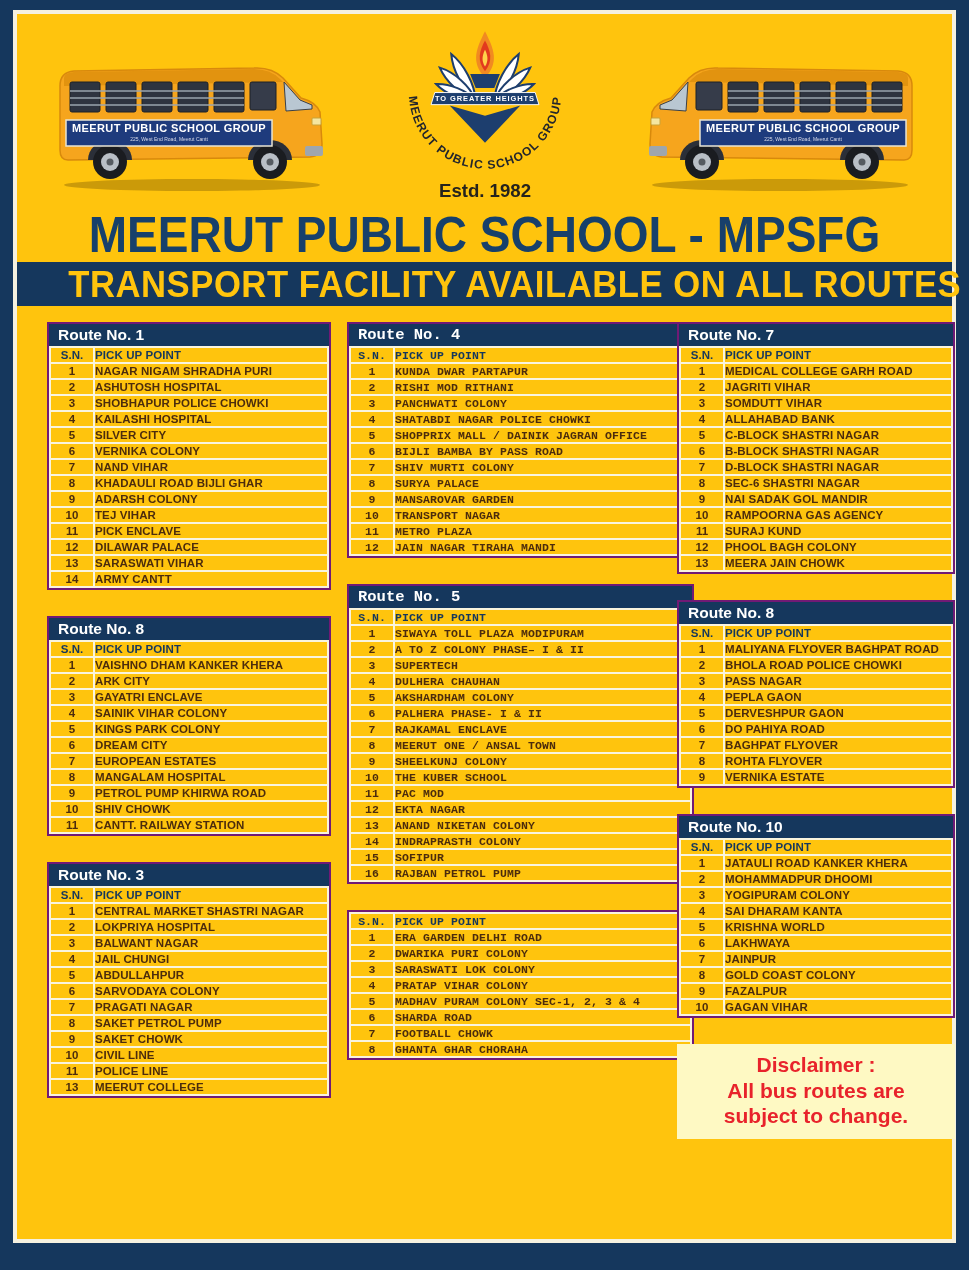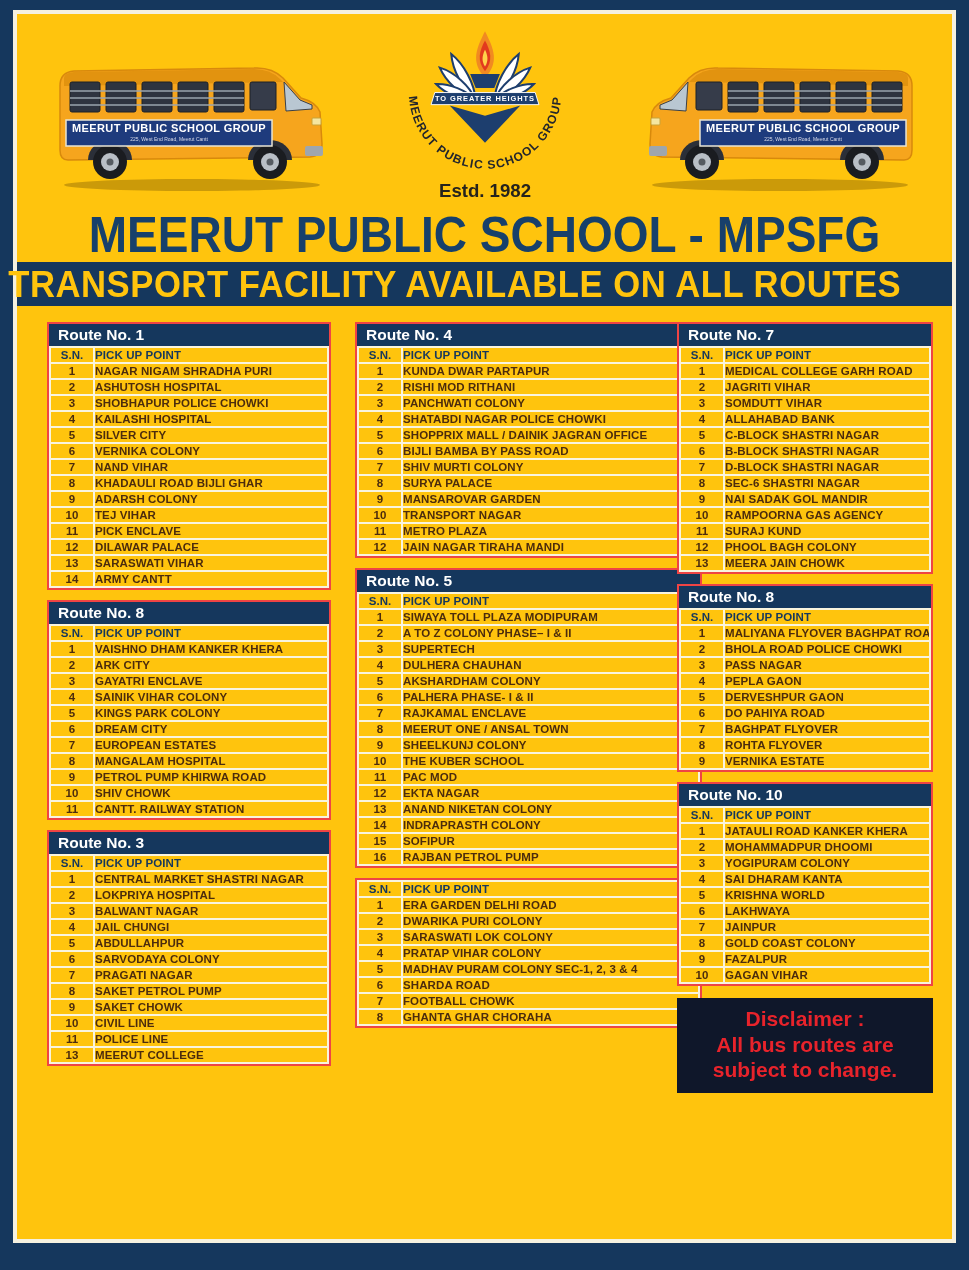--- a/index.html
+++ b/index.html
@@ -22,52 +22,52 @@
   .logo svg { width:100%; height:100%; }
 
   .main-title {
     position:absolute; top:192px; left:0; width:100%;
     text-align:center; font-size:46px; font-weight:bold; color:#17406B;
     letter-spacing:0px; transform:scale(1,1.08); transform-origin:top center;
     white-space:nowrap;
   }
   .subtitle-bar {
     position:absolute; top:248px; left:0; right:0; height:44px;
-    background:#15375D; text-align:left;
+    background:#15375D; text-align:right;
   }
   .subtitle-bar span {
     font-size:34px; font-weight:bold; color:#FFC40D; line-height:44px;
     letter-spacing:0.5px; display:inline-block; transform:scale(1.02,1.1);
     white-space:nowrap;
   }
 
   
   .tables-area { position:absolute; left:0; top:308px; right:0; bottom:0; }
   .route-col { position:absolute; top:0; }
   .route-col-1 { left:30px;  width:284px; }
-  .route-col-2 { left:338px; width:347px; }
-  .route-col-3 { left:660px; width:256px; }
-
-  .route-table { margin-bottom:10px; border:2px solid #ef4444; }
+  .route-col-2 { left:330px; width:347px;font-family:Liberation Mono, monospace; }
+  .route-col-3 { left:660px; width:278px; }
+
+  .route-table { margin-bottom:26px; border:2px solid #701a75; }
   .route-table-header {
     background:#15375D; color:#FFFFFF; font-weight:bold; font-size:15.5px;
     padding:2px 0 3px 9px; height:22px; line-height:18px;
   }
   table.stops { width:100%; border-collapse:collapse; table-layout:fixed; }
   table.stops td {
     border:2px solid #F9F4DE; background:#FFC40D; height:16px;
     font-weight:bold; font-size:11.5px; padding:0; overflow:hidden; white-space:nowrap;
   }
   td.sn   { width:44px; text-align:center; color:#4C2C0D; }
   td.name { padding-left:9px; color:#4C2C0D; letter-spacing:0.1px; }
   tr.col-head td { color:#15375D; }
 
   
   .disclaimer {
-    margin-top:12px; background:#0f172a; padding:8px 4px 10px 4px;
+    margin-top:12px; background:#fef9c3; padding:8px 4px 10px 4px;
     text-align:center; color:#E8232B; font-weight:bold; font-size:21px;
     line-height:1.22;
   }
 </style>
 </head>
 <body>
 
 <div class="poster-inner">
 
   <div class="header-area">

